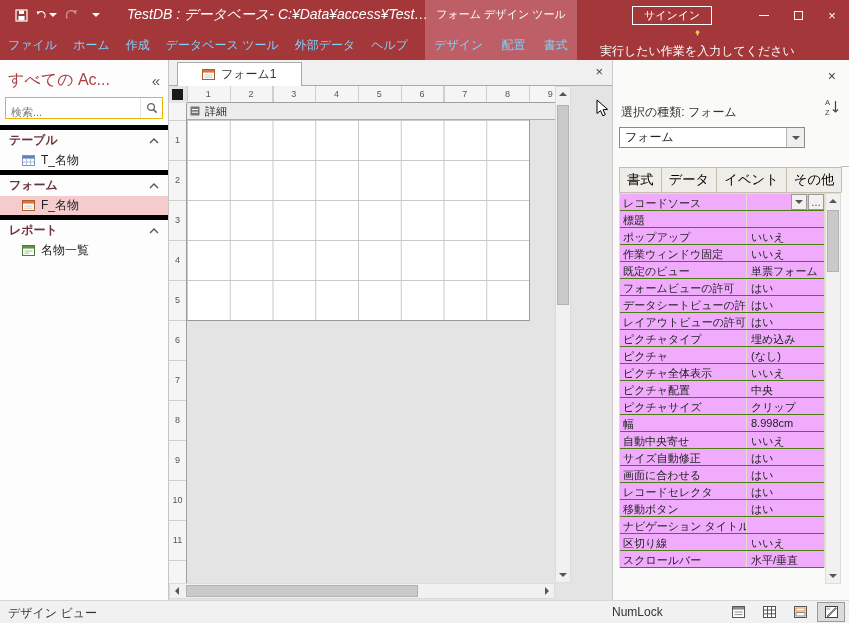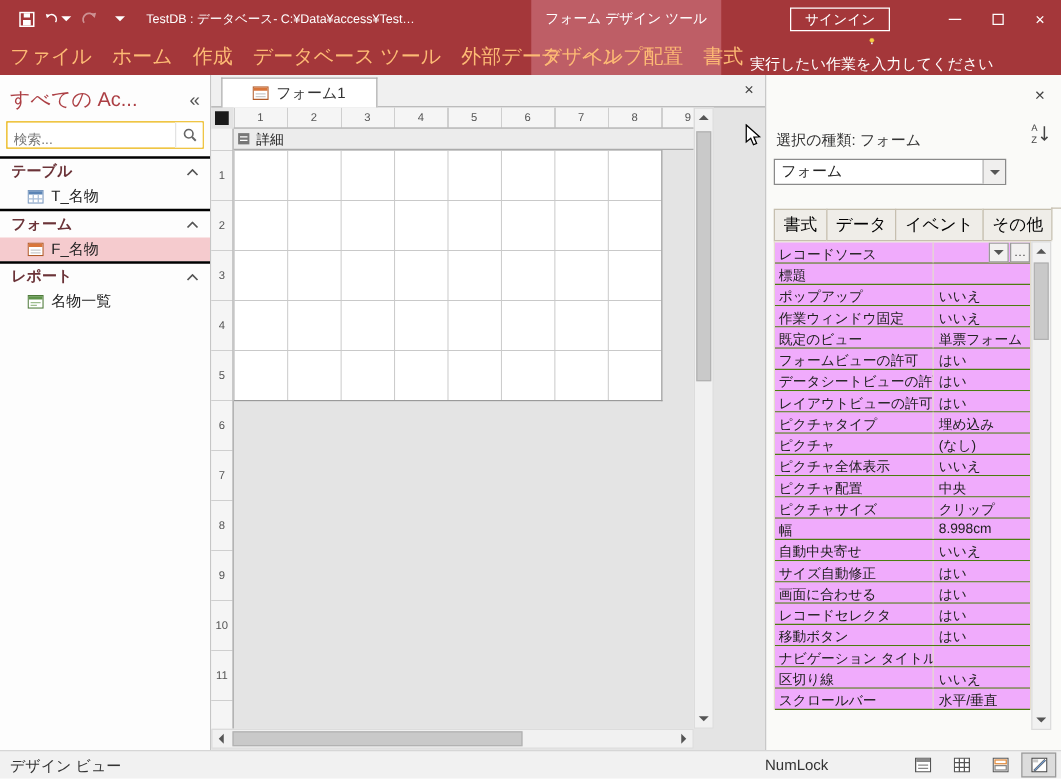--- a/index.html
+++ b/index.html
@@ -16,43 +16,43 @@
   .td.w{border-top-color:#fff;}
 
   
   .header{position:absolute;left:0;top:0;width:849px;height:60px;background:#A4373A;color:#fff;}
   .ctxblock{position:absolute;left:425px;top:0;width:152px;height:60px;background:#BE5E66;}
   .ctxlabel{display:block;text-align:center;font-size:11px;color:#fff;margin-top:7px;white-space:nowrap;}
   .titlebar{position:absolute;left:0;top:0;width:100%;height:30px;display:flex;align-items:center;}
   .qat{display:flex;align-items:center;gap:3px;padding-left:10px;}
   .qbtn{width:22px;height:22px;display:flex;align-items:center;justify-content:center;gap:2px;background:none;border:none;color:#fff;cursor:default;}
   .qbtn.dim{opacity:.45;}
-  .apptitle{font-size:10px;margin-left:10px;white-space:nowrap;}
+  .apptitle{font-size:14px;margin-left:20px;white-space:nowrap;font-style:italic;}
   .signin{position:absolute;left:632px;top:6px;height:19px;padding:0 11px;background:transparent;border:1px solid #fff;color:#fff;font-size:11px;}
   .winbtns{position:absolute;right:0;top:0;display:flex;}
   .winbtn{width:34px;height:30px;display:flex;align-items:center;justify-content:center;background:none;border:none;color:#fff;font-size:13px;}
   .minbar{width:10px;height:1px;background:#fff;display:inline-block;}
   .maxbox{width:9px;height:9px;border:1px solid #fff;display:inline-block;}
   .tabrow{position:absolute;left:0;top:30px;height:30px;display:flex;align-items:stretch;font-size:12px;}
-  .rtab{padding:0 8px;display:flex;align-items:center;white-space:nowrap;color:#fdba74;background:none;border:none;font-size:16px;}
+  .rtab{padding:0 8px;display:flex;align-items:center;white-space:nowrap;color:#7dd3fc;background:none;border:none;font-size:12px;}
   .ctxtabs{position:absolute;left:425px;top:30px;width:152px;height:30px;display:flex;justify-content:space-around;align-items:stretch;}
   .tellme{position:absolute;left:600px;top:30px;height:30px;display:flex;align-items:center;gap:7px;font-size:12px;color:#fff;white-space:nowrap;flex-direction:column;}
 
   
   .main{position:absolute;left:0;top:60px;width:849px;height:540px;}
 
   
   .nav{position:absolute;left:0;top:0;width:169px;height:540px;background:#FDFDFD;border-right:1px solid #C6C6C6;overflow:hidden;}
   .navheader{display:flex;align-items:center;height:34px;padding:6px 8px 0 8px;}
   .navtitle{font-size:16px;color:#AC3F44;flex:1;white-space:nowrap;overflow:hidden;}
   .navcollapse{font-size:15px;color:#555;background:none;border:none;}
   .navsearch{margin:3px 5px 6px 5px;height:22px;border:1px solid #eab308;background:#fff;display:flex;align-items:flex-end;}
   .navsearch input{flex:1;min-width:0;border:none;outline:none;font-size:11px;padding-left:5px;color:#333;background:transparent;}
   .searchbtn{width:22px;height:100%;border:none;border-left:1px solid #E3E3E3;background:#fff;display:flex;align-items:center;justify-content:center;}
-  .navgroup{border-top:2px solid #000000;}
+  .navgroup{border-top:5px solid #000000;}
   .grouph{height:21px;display:flex;align-items:center;padding:0 9px;font-size:12px;font-weight:700;color:#6B3338;width:100%;background:none;border:none;text-align:left;}
   .grouph .glabel{flex:1;text-align:left;}
   .navitem{height:19px;display:flex;align-items:center;gap:6px;padding-left:22px;font-size:12px;color:#222;width:100%;background:none;border:none;}
   .navitem.sel{background:#F5CBCE;}
 
   
   .doc{position:absolute;left:169px;top:0;width:443px;height:540px;background:#E4E4E4;}
   .doctabbar{position:absolute;left:0;top:0;right:0;height:26px;background:#F0F0F0;border-bottom:1px solid #ABABAB;}
   .doctab{position:absolute;left:8px;top:2px;height:24px;background:#fff;border:1px solid #ABABAB;border-bottom:none;display:flex;align-items:center;gap:6px;padding:0 24px;font-size:12px;color:#333;z-index:2;}
   .docclose{position:absolute;right:9px;top:4px;font-size:13px;color:#444;background:none;border:none;}

